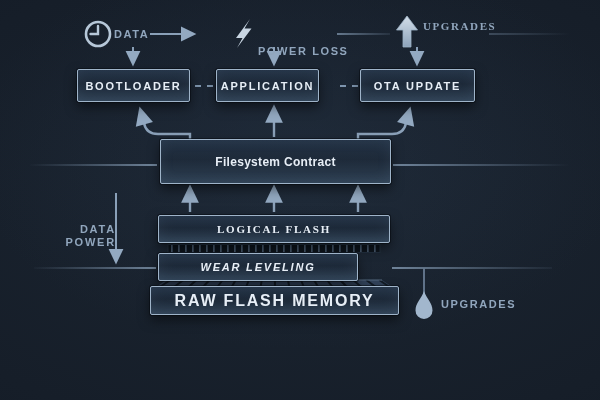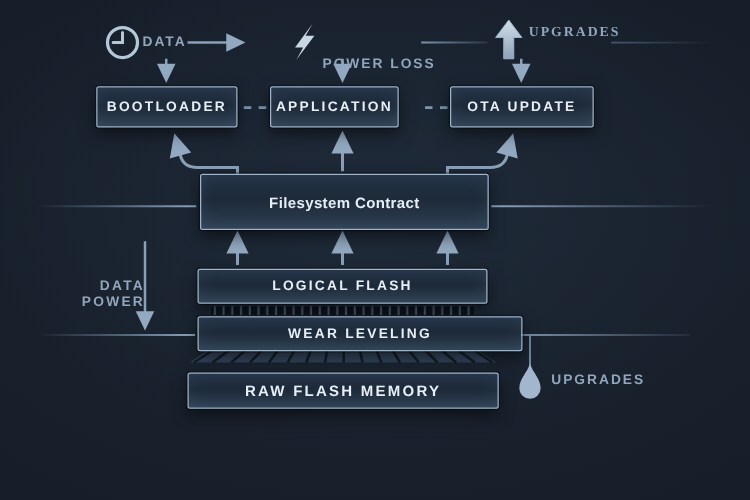--- a/index.html
+++ b/index.html
@@ -144,17 +144,17 @@
     <div>POWER</div>
   </div>
   <span class="ann" style="left:441px;top:298px;">UPGRADES</span>
 
   <div class="node" style="left:77px;top:69px;width:113px;height:33px;">BOOTLOADER</div>
   <div class="node" style="left:216px;top:69px;width:103px;height:33px;">APPLICATION</div>
   <div class="node" style="left:360px;top:69px;width:115px;height:33px;">OTA UPDATE</div>
 
   <div class="node big" style="left:160px;top:139px;width:231px;height:45px;">Filesystem Contract</div>
 
-  <div class="node" style="left:158px;top:215px;width:232px;height:28px;">LOGICAL FLASH</div>
-  <div class="node" style="left:158px;top:253px;width:260px;height:28px;">WEAR LEVELING</div>
-  <div class="node" style="left:150px;top:298px;width:249px;height:29px;font-size:12px;">RAW FLASH MEMORY</div>
+  <div class="node" style="left:158px;top:215px;width:232px;height:28px;font-family:Liberation Serif, serif;">LOGICAL FLASH</div>
+  <div class="node" style="left:158px;top:253px;width:200px;height:28px;font-style:italic;">WEAR LEVELING</div>
+  <div class="node" style="left:150px;top:286px;width:249px;height:29px;font-size:16px;">RAW FLASH MEMORY</div>
 
 </div>
 
 </body></html>

